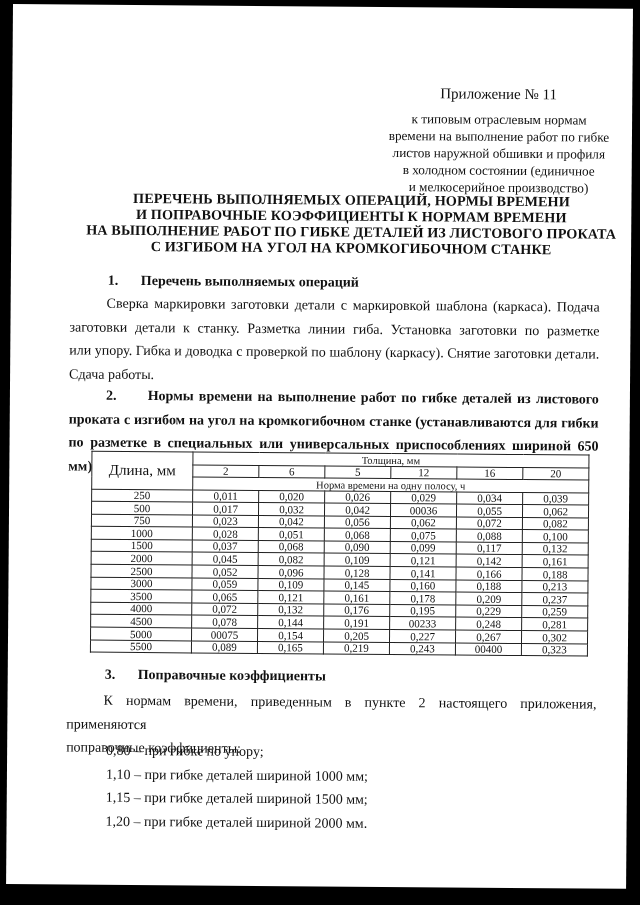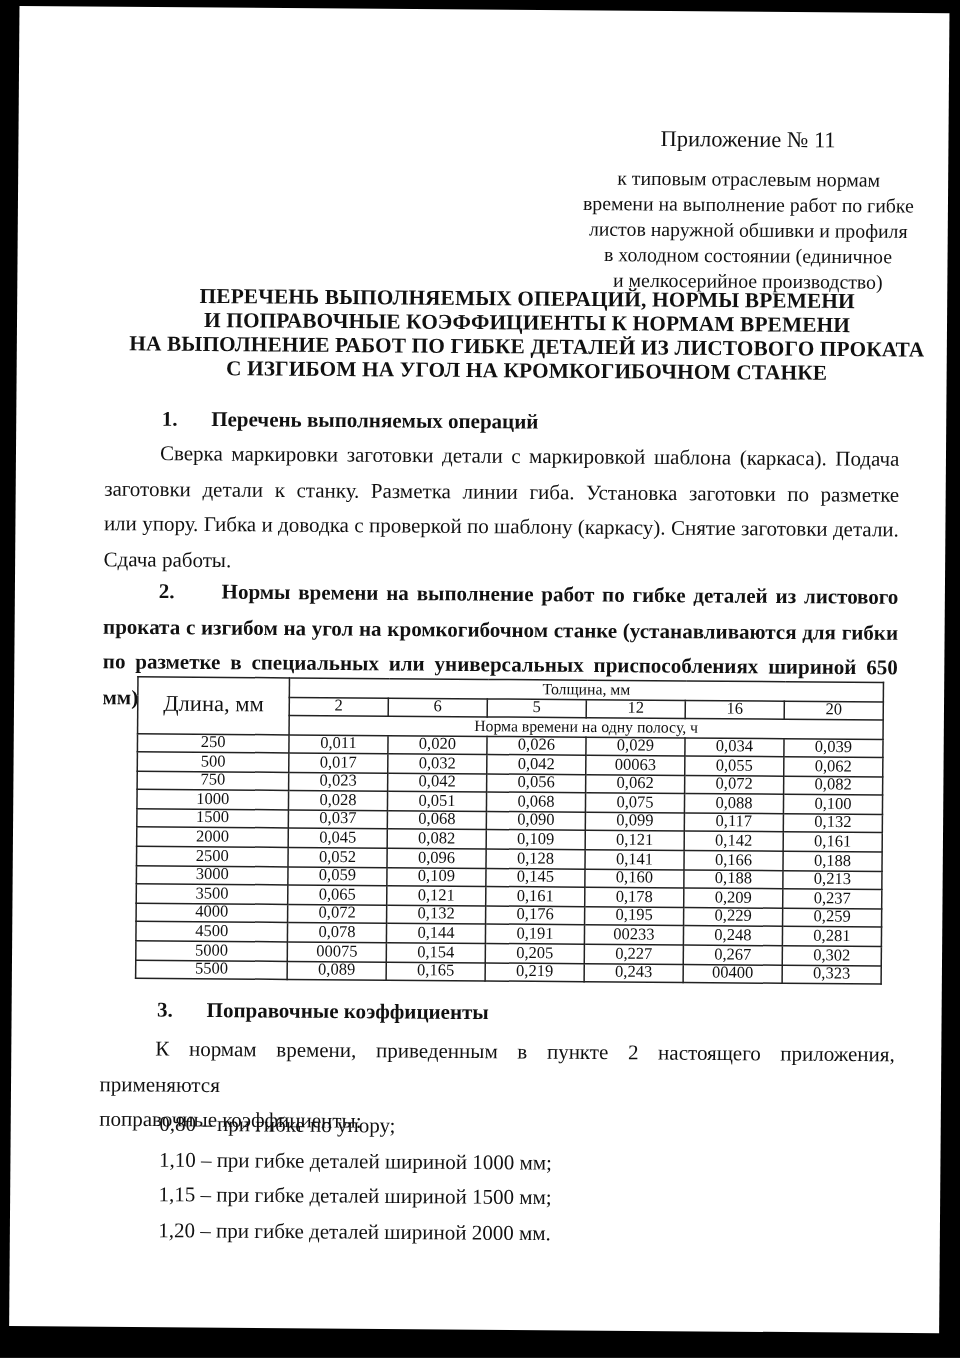--- a/index.html
+++ b/index.html
@@ -187,21 +187,21 @@
             <td class="val">0,026</td>
             <td class="val">0,029</td>
             <td class="val">0,034</td>
             <td class="val">0,039</td>
           </tr>
           <tr>
             <td class="len">500</td>
             <td class="val">0,017</td>
             <td class="val">0,032</td>
             <td class="val">0,042</td>
-            <td class="val">00063</td>
+            <td class="val">00036</td>
             <td class="val">0,055</td>
             <td class="val">0,062</td>
           </tr>
           <tr>
             <td class="len">750</td>
             <td class="val">0,023</td>
             <td class="val">0,042</td>
             <td class="val">0,056</td>
             <td class="val">0,062</td>
             <td class="val">0,072</td>

